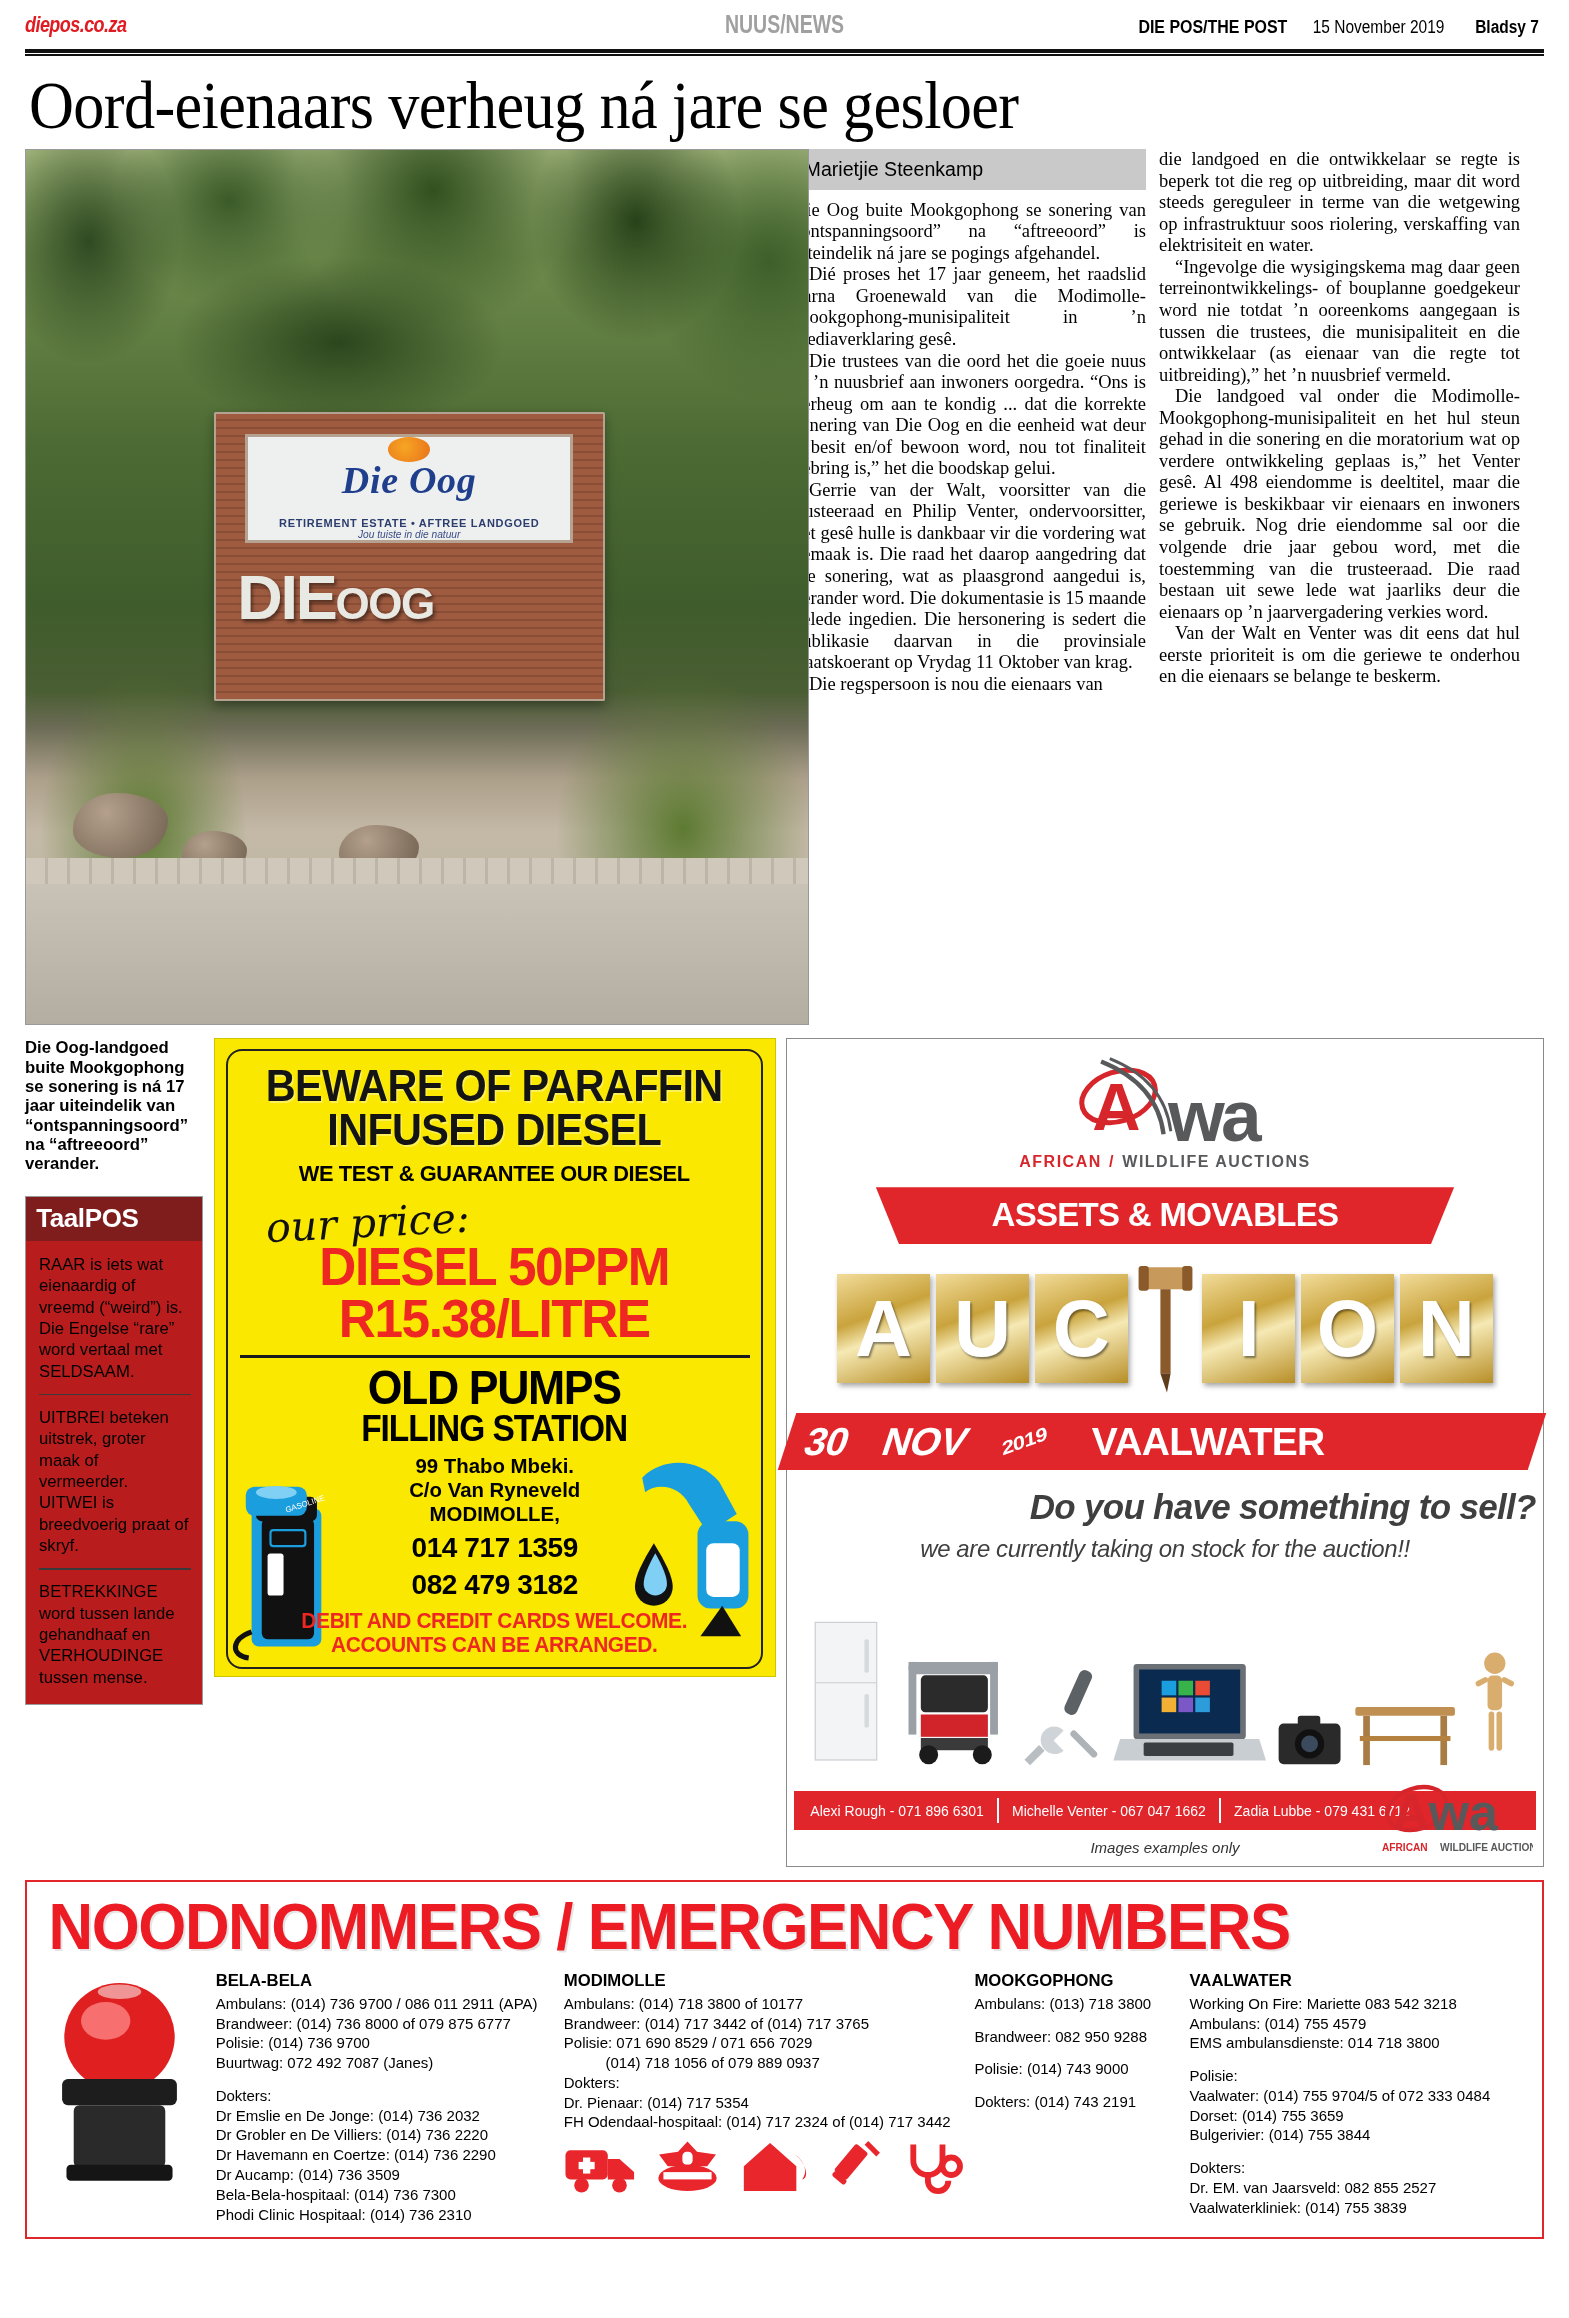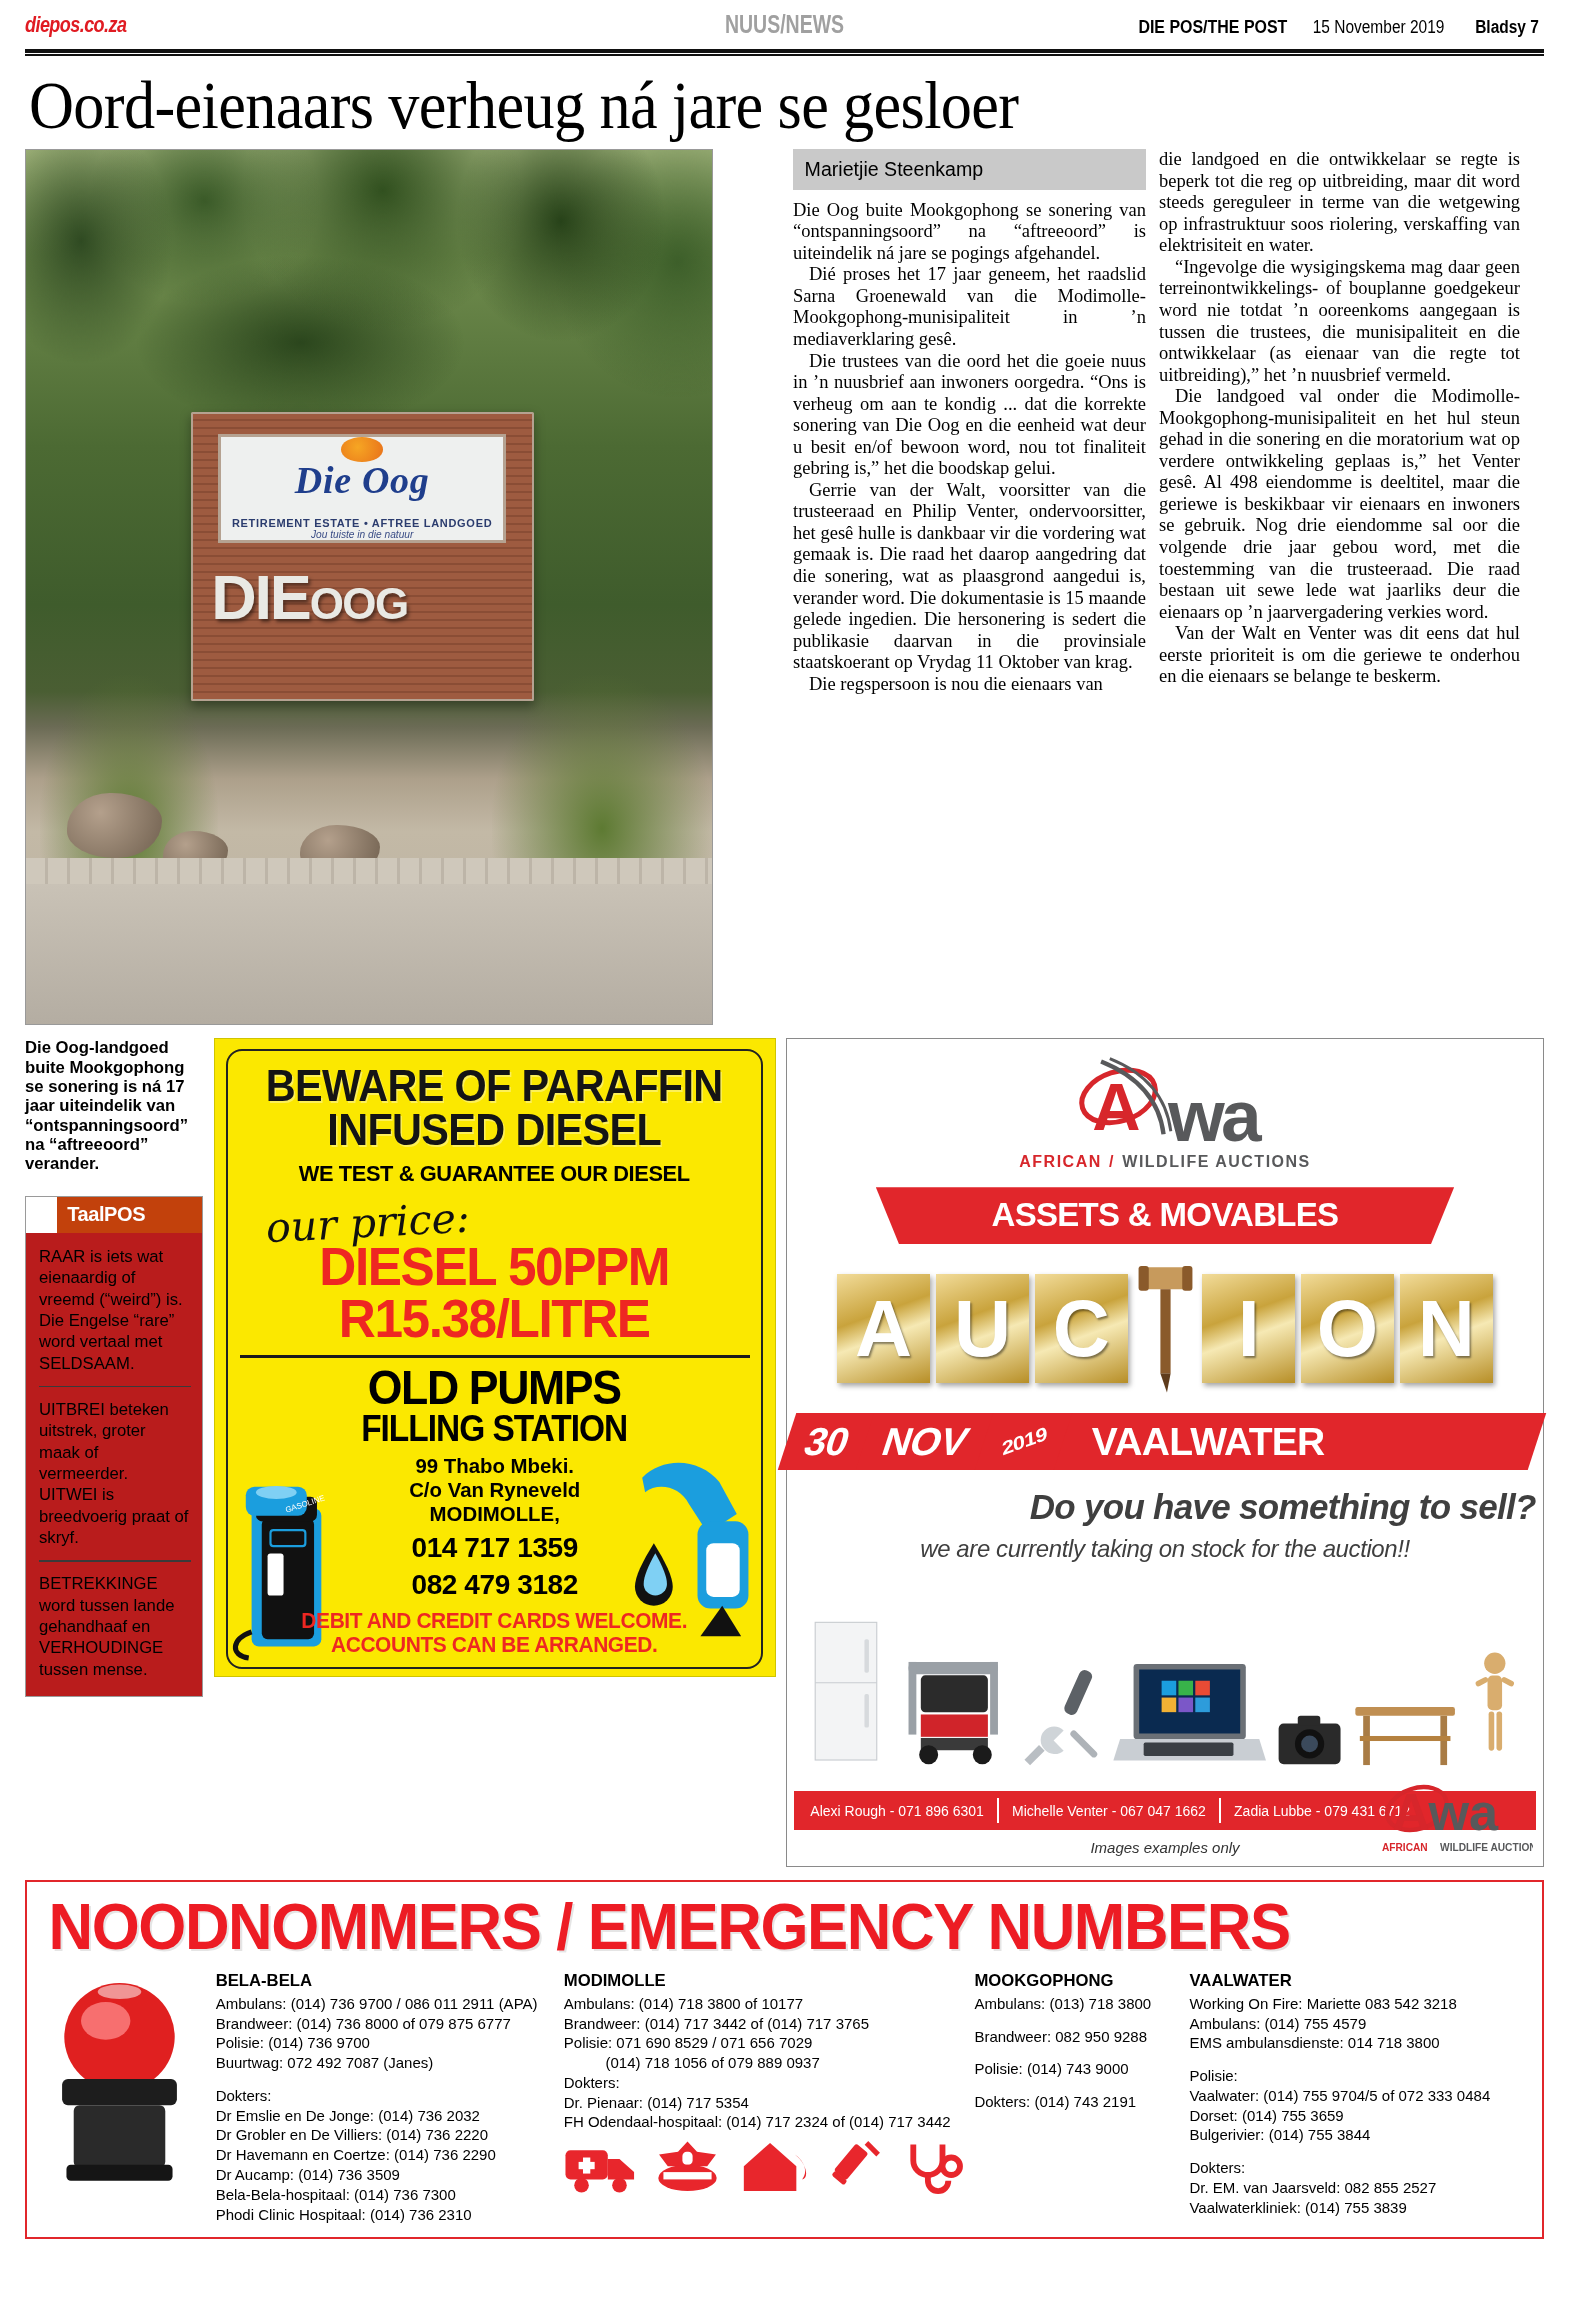--- a/index.html
+++ b/index.html
@@ -45,21 +45,21 @@
     letter-spacing: -0.7px;
     transform: scaleX(0.93); transform-origin: left top;
     margin: 16px 0 10.2px 4.4px;
     white-space: nowrap;
   }
 
   
   .main-row { display: flex; gap: 13px; align-items: flex-start; }
   .photo-col { width: 755px; }
   .photo {
-    width: 688px; height: 876px;
+    width: 784px; height: 876px;
     border: 0.7px solid #999;
     position: relative; overflow: hidden;
     background: linear-gradient(#6c8a4a, #4e6b34);
   }
 
   
   .ph-sky { position:absolute; inset:0; background:
       linear-gradient(180deg,#9fb27a 0%, #6f8b4d 12%, #4c6a33 34%, #3f5c2c 52%, #4a5e33 62%, #6b6b55 66%, #ada08b 72%, #c3b9a6 78%, #b8b0a0 100%); }
   .ph-trees { position:absolute; left:0; top:0; width:100%; height:58%;
       background:
@@ -110,22 +110,22 @@
   .right-col { width: 361px; }
 
   
   .band2 { display: flex; gap: 10.2px; margin-top: 13px; align-items: flex-start; }
   .caption-col { width: 180px; }
   .caption {
     font-weight: bold; font-size: 16.7px; line-height: 1.16; padding-right: 2.9px;
   }
   .taalpos-box { margin-top: 22px; border: 0.7px solid #9a9a9a; }
   .taalpos-head {
-    background: #c2410c; color: #fff; font-weight: bold; font-size: 20px;
-    padding: 5.8px 8.7px 7.3px 10.2px; letter-spacing: -0.4px; margin-left: 31px;
+    background: #7f1d1d; color: #fff; font-weight: bold; font-size: 26px;
+    padding: 5.8px 8.7px 7.3px 10.2px; letter-spacing: -0.4px;
   }
   .taalpos-body { background: #b91c1c; padding: 13px 11.6px 16px 13px; }
   .taalpos-body p { font-size: 16.7px; line-height: 1.28; }
   .taalpos-sep { height: 1.5px; background: #3a3a3a; margin: 11.6px 0 11.6px 0; }
 
   
   .diesel-ad {
     width: 567px; background: #fbe800; border: 0.7px solid #cfc400;
     position: relative; padding: 10.2px 11.6px 7.3px 11.6px; overflow:hidden;
   }

